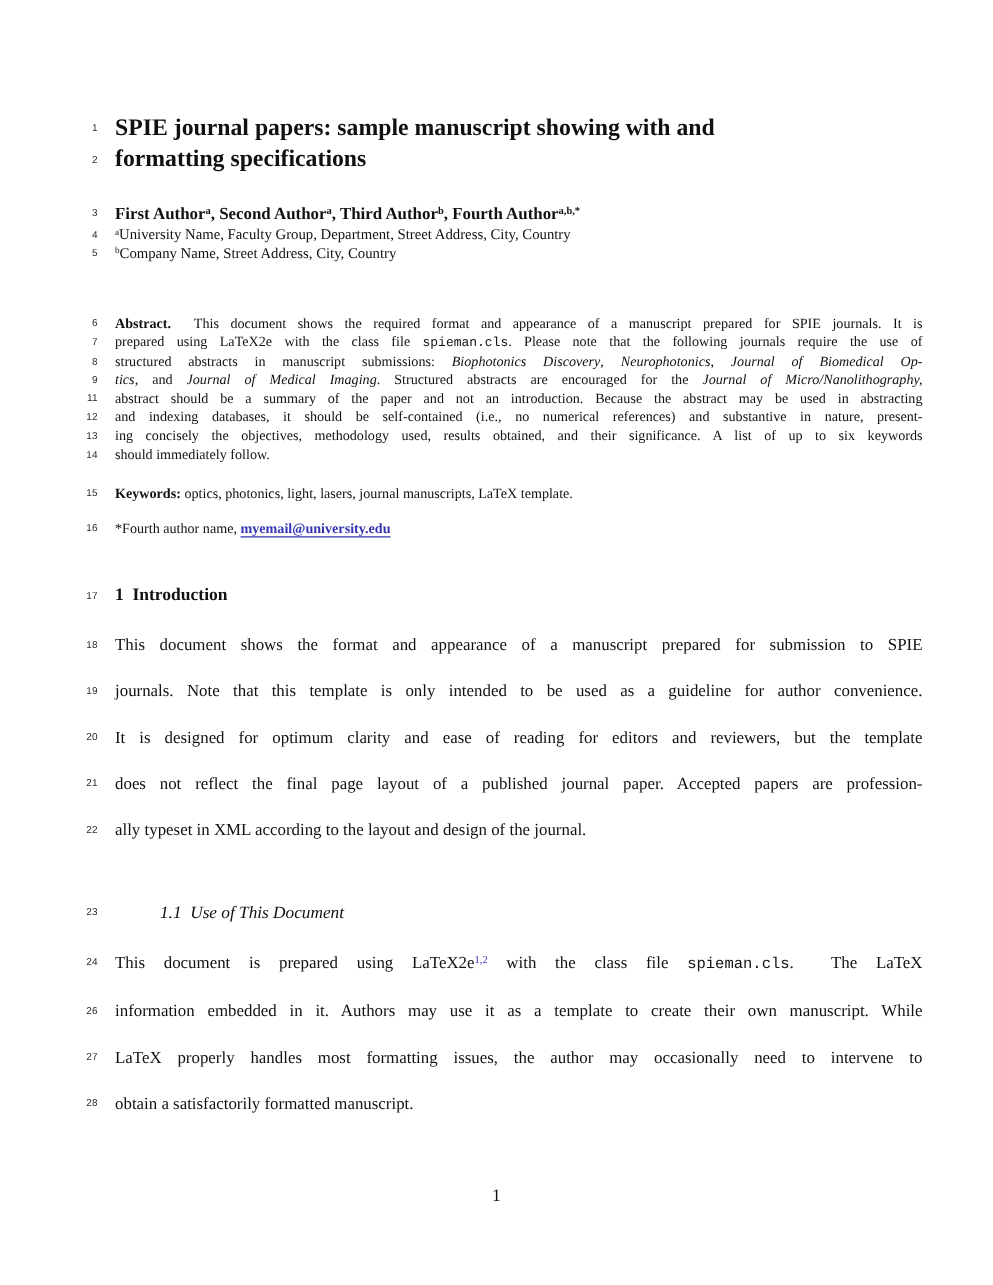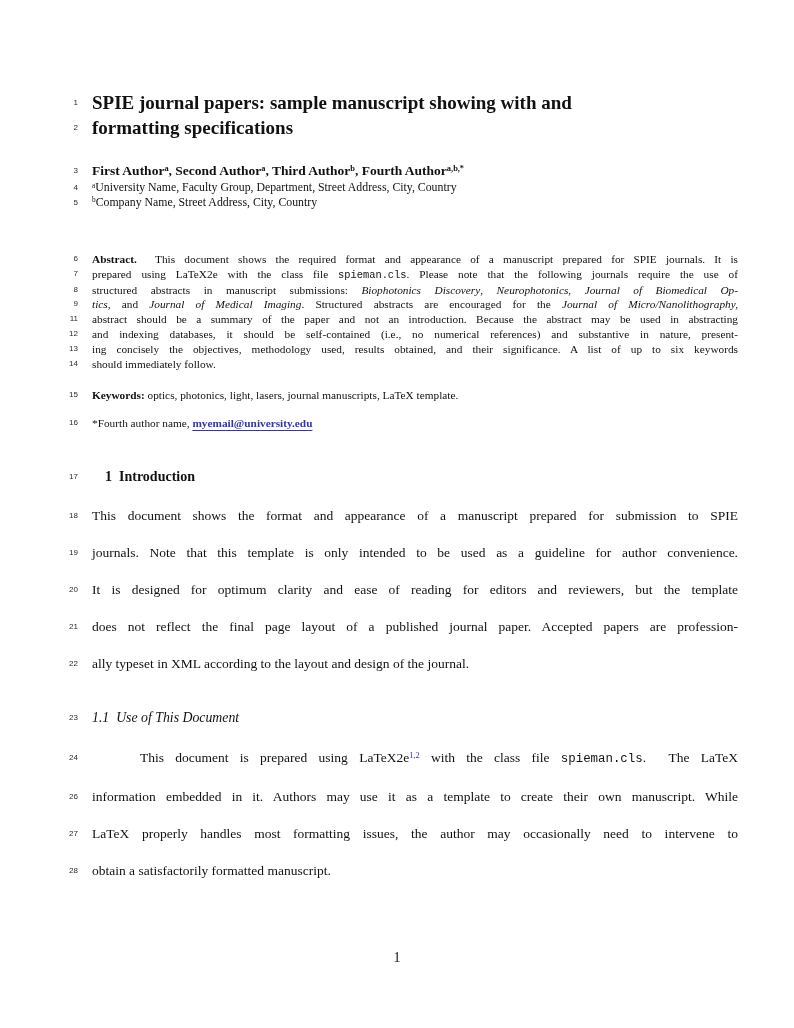--- a/index.html
+++ b/index.html
@@ -37,32 +37,32 @@
   }
   .j .txt { text-align: justify; text-align-last: justify; }
 
   
   .title               { font-size: 19px;   line-height: 25px;   font-weight: bold; }
   .authors             { font-size: 13.5px; line-height: 17px;   font-weight: bold; margin-top: 22px; }
   .affiliation         { font-size: 11.8px; line-height: 13.5px; }
   .abstract            { font-size: 11.3px; line-height: 14.8px; }
   .keywords            { font-size: 11.3px; line-height: 14.8px; }
   .correspondence      { font-size: 11.3px; line-height: 14.8px; }
-  .section-heading     { font-size: 14px;   line-height: 18px;   font-weight: bold; padding-left: 13px; }
+  .section-heading     { font-size: 14px;   line-height: 18px;   font-weight: bold; }
   .subsection-heading  { font-size: 13.8px; line-height: 18px;   font-style: italic; }
   .body-line           { font-size: 13.5px; line-height: 37px; }
 
   
   .affiliation + .abstract            { margin-top: 42px; }
   .abstract + .keywords               { margin-top: 17px; }
   .keywords + .correspondence         { margin-top: 13px; }
   .correspondence + .section-heading  { margin-top: 37px; }
   .section-heading + .body-line       { margin-top: 11px; }
-  .body-line + .subsection-heading    { margin-top: 27px; }
-  .subsection-heading + .body-line    { margin-top: 12px; padding-left: 48px; }
+  .body-line + .subsection-heading    { margin-top: 39px; padding-left: 36px; }
+  .subsection-heading + .body-line    { margin-top: 12px; }
 
   
   .seg-plain    { }
   .seg-bold     { font-weight: bold; }
   .seg-italic   { font-style: italic; }
   .seg-mono     { font-family: "Liberation Mono", "DejaVu Sans Mono", monospace; font-size: 92%; }
   .seg-sup, .seg-bold-sup, .seg-sup-link {
     font-size: 62%;
     position: relative;
     top: -0.45em;

